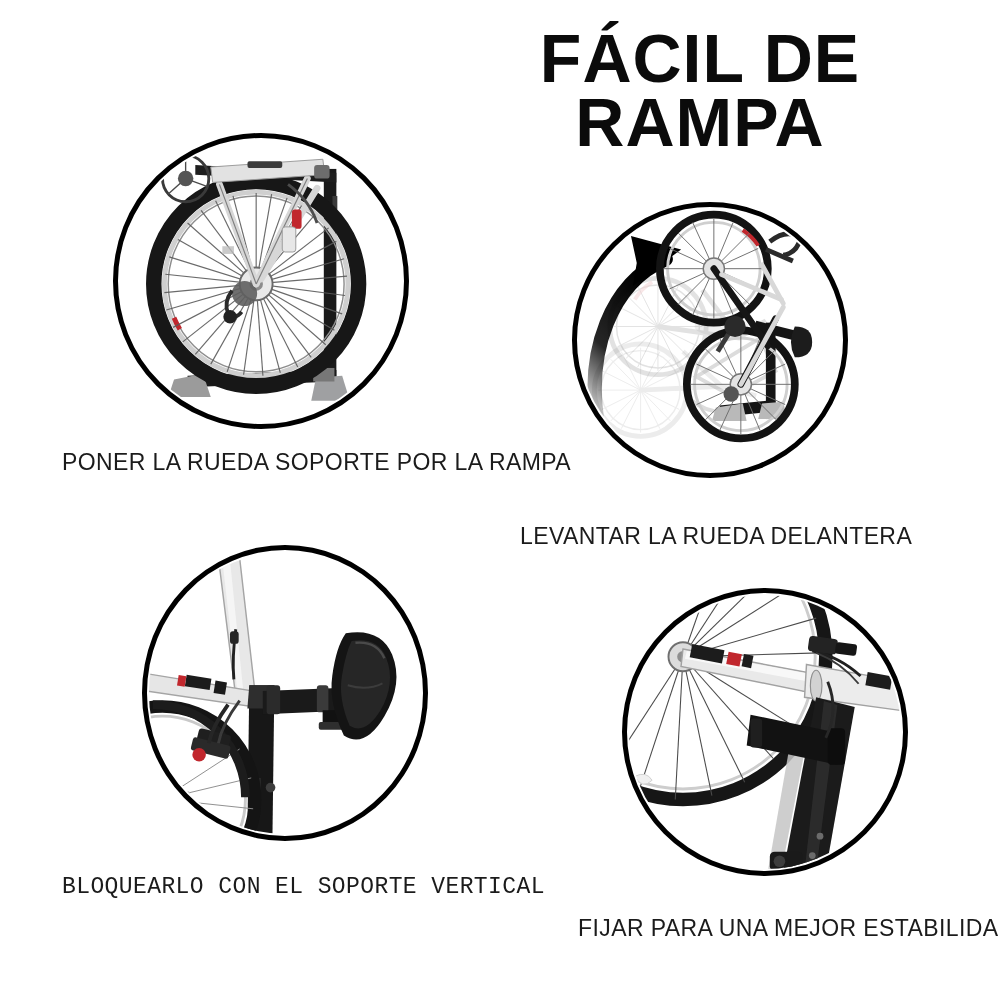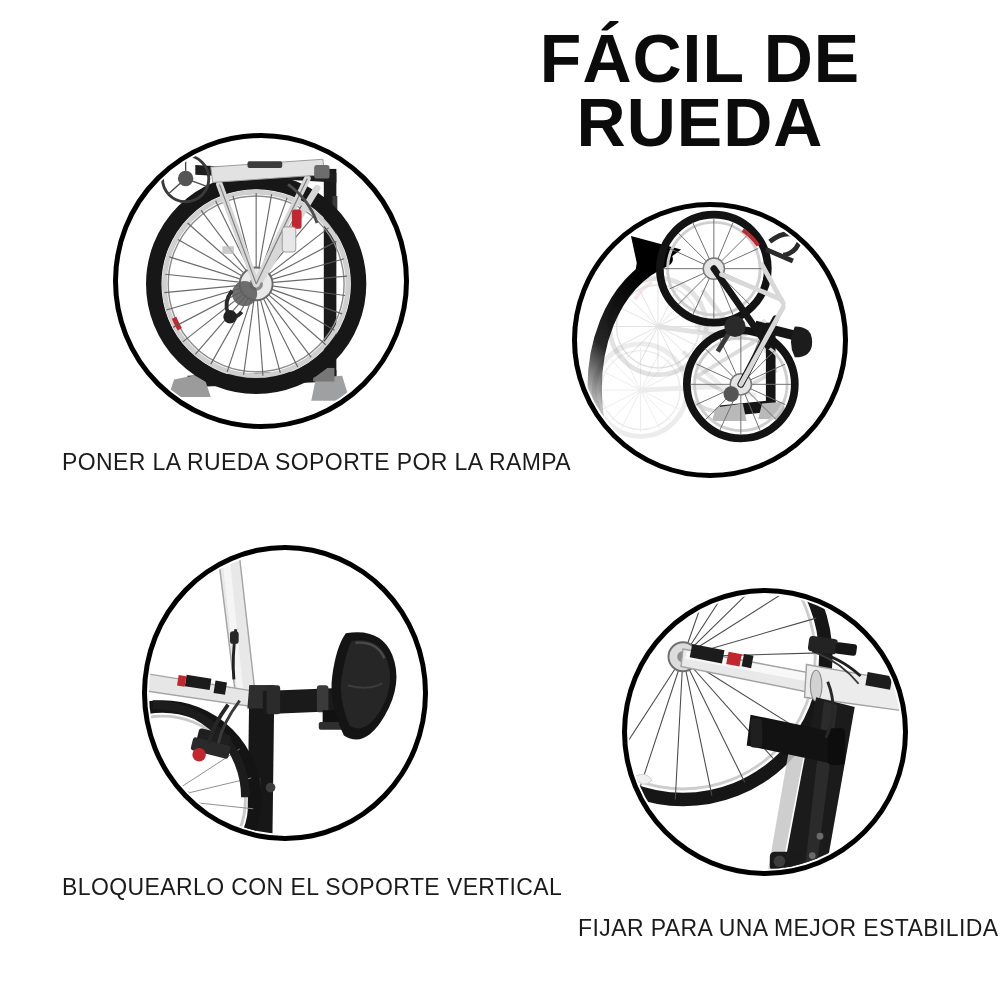--- a/index.html
+++ b/index.html
@@ -61,30 +61,30 @@
     position: absolute;
     font-family: "Liberation Sans", sans-serif;
     font-weight: 400;
     font-size: 23px;
     letter-spacing: 0.4px;
     color: #1b1b1b;
     white-space: nowrap;
   }
   #caption-1 { left: 62px;  top: 449px; }
   #caption-2 { left: 520px; top: 523px; }
-  #caption-3 { left: 62px;  top: 874px; }
+  #caption-3 { left: 62px;  top: 874px; font-family: Liberation Mono, monospace; }
   #caption-4 { left: 578px; top: 915px; }
 </style>
 </head>
 <body>
 
 <div id="page">
 
   <div class="headline">FÁCIL DE
-RUEDA</div>
+RAMPA</div>
 
   <div class="panel" id="panel-1">
     <svg class="art" viewBox="0 0 296 296">
       <defs>
         <clipPath id="clip1">
             <circle cx="148" cy="148" r="146"></circle>
           </clipPath>
       </defs>
       <g clip-path="url(#clip1)">
         <rect x="0" y="0" width="296" height="296" fill="#ffffff"></rect>
@@ -451,18 +451,19 @@
         <rect x="148" y="268" width="34" height="20" rx="5" fill="#1a1a1a"></rect>
         <circle cx="158" cy="278" r="6" fill="#3d3d3d"></circle>
 
         <path d="M8 190 q12 -6 18 4 q-10 10 -18 -4 Z" fill="#f0f0f0" stroke="#cfcfcf" stroke-width="1"></path>
       </g>
     </svg>
   </div>
 
   <div class="caption" id="caption-1">PONER LA RUEDA SOPORTE POR LA RAMPA</div>
 
+  <div class="caption" id="caption-2">LEVANTAR LA RUEDA DELANTERA</div>
 
   <div class="caption" id="caption-3">BLOQUEARLO CON EL SOPORTE VERTICAL</div>
 
   <div class="caption" id="caption-4">FIJAR PARA UNA MEJOR ESTABILIDAD</div>
 
 </div>
 
 </body></html>

